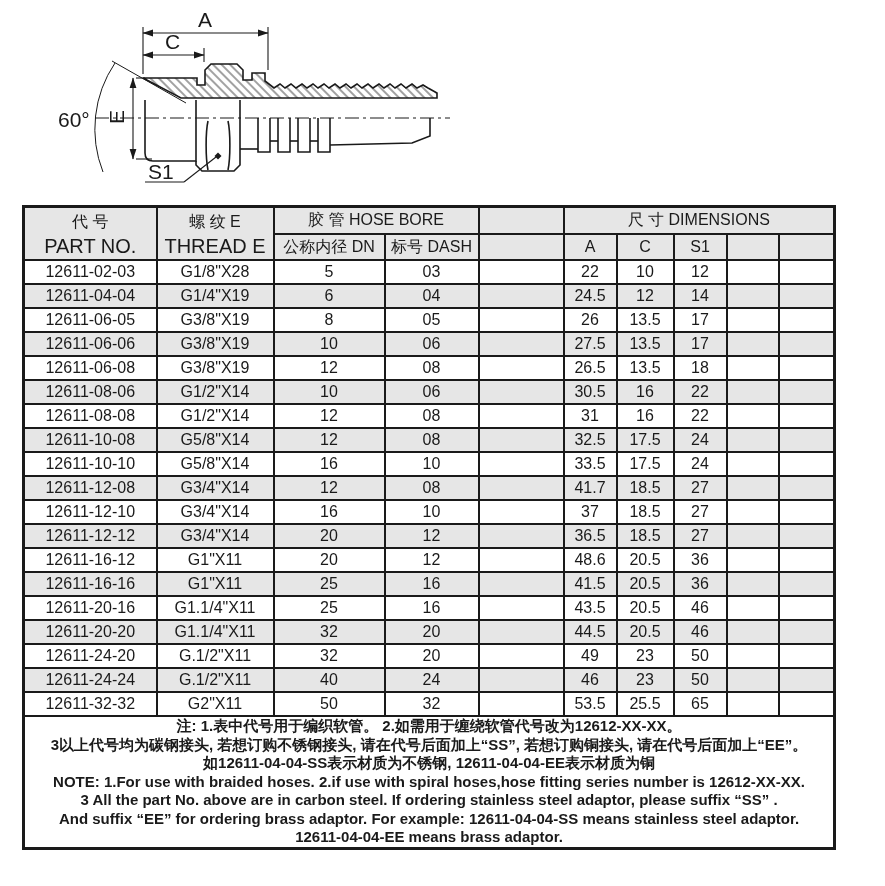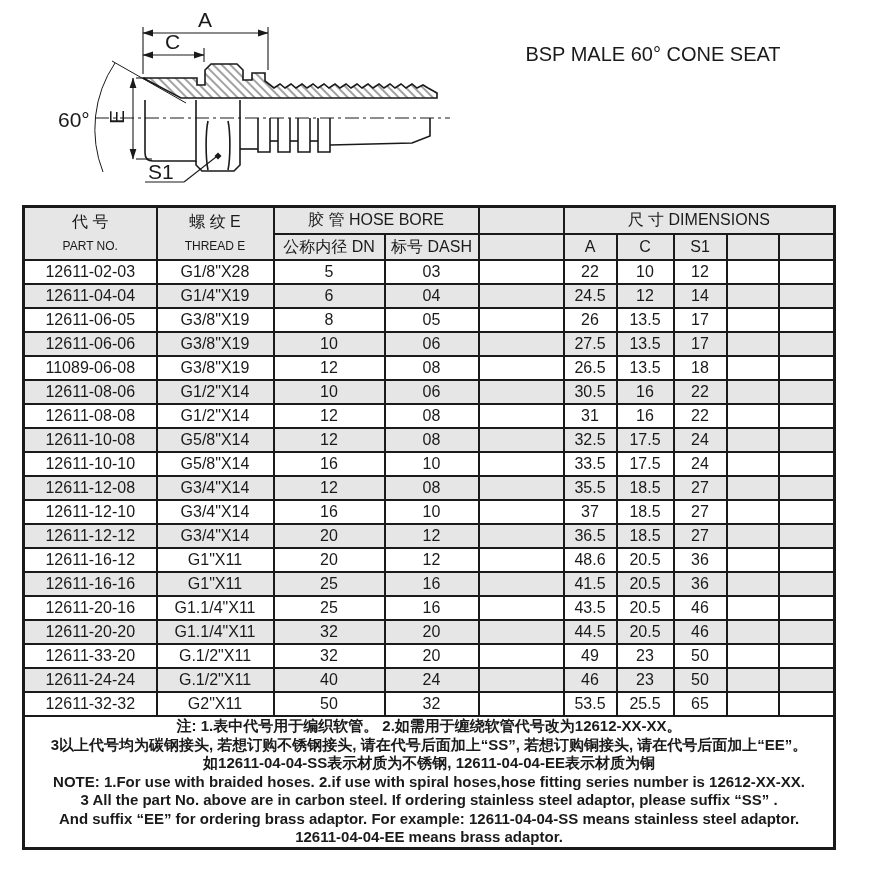--- a/index.html
+++ b/index.html
@@ -15,21 +15,21 @@
   .titleblock .en{font-size:20px;margin-top:9px;}
   
   table.spec{position:absolute;left:22px;top:205px;width:811px;table-layout:fixed;
              border-collapse:collapse;border:3px solid #1a1a1a;padding-left:12px;}
   table.spec td{border:2px solid #1a1a1a;text-align:center;vertical-align:middle;
                 padding:0;font-size:16px;white-space:nowrap;overflow:hidden;}
   thead td{background:#e6e6e6;}
   tr.hdr1 td{height:25px;}
   tr.hdr2 td{height:24px;}
   .hcell .l1{font-size:16px;line-height:24px;}
-  .hcell .l2{font-size:12px;line-height:24px;}
+  .hcell .l2{font-size:20px;line-height:24px;}
   tbody td{height:22px;}
   tbody tr.shade td{background:#e6e6e6;}
   td.notes-cell{background:#fff;text-align:left;vertical-align:top;
                 padding:4px 8px 0 8px;height:126px;font-weight:bold;}
   .note-line{font-size:15px;line-height:18.5px;white-space:nowrap;}
 </style>
 </head>
 <body>
 
 <div class="page">
@@ -97,21 +97,20 @@
     <text x="58" y="127" font-size="21">60°</text>
 
     <g stroke="#1a1a1a" stroke-width="1.1">
       <line x1="145" y1="182" x2="184" y2="182"></line>
       <line x1="184" y1="182" x2="216" y2="157"></line>
     </g>
     <text x="148" y="179" font-size="21">S1</text>
   </svg>
 
   <div class="titleblock">
-    <div class="en">BSP MALE 60° CONE SEAT</div>
   </div>
 
   <table class="spec">
     <colgroup>
       <col style="width:133px">
         <col style="width:117px">
         <col style="width:111px">
       <col style="width:94px">
         <col style="width:85px">
         <col style="width:53px">
@@ -188,21 +187,21 @@
           <td>10</td>
           <td>06</td>
           <td></td>
           <td>27.5</td>
           <td>13.5</td>
           <td>17</td>
           <td></td>
           <td></td>
         </tr>
         <tr>
-          <td>11089-06-08</td>
+          <td>12611-06-08</td>
           <td>G3/8"X19</td>
           <td>12</td>
           <td>08</td>
           <td></td>
           <td>26.5</td>
           <td>13.5</td>
           <td>18</td>
           <td></td>
           <td></td>
         </tr>
@@ -253,21 +252,21 @@
           <td>24</td>
           <td></td>
           <td></td>
         </tr>
         <tr class="shade">
           <td>12611-12-08</td>
           <td>G3/4"X14</td>
           <td>12</td>
           <td>08</td>
           <td></td>
-          <td>35.5</td>
+          <td>41.7</td>
           <td>18.5</td>
           <td>27</td>
           <td></td>
           <td></td>
         </tr>
         <tr>
           <td>12611-12-10</td>
           <td>G3/4"X14</td>
           <td>16</td>
           <td>10</td>
@@ -332,21 +331,21 @@
           <td>32</td>
           <td>20</td>
           <td></td>
           <td>44.5</td>
           <td>20.5</td>
           <td>46</td>
           <td></td>
           <td></td>
         </tr>
         <tr>
-          <td>12611-33-20</td>
+          <td>12611-24-20</td>
           <td>G.1/2"X11</td>
           <td>32</td>
           <td>20</td>
           <td></td>
           <td>49</td>
           <td>23</td>
           <td>50</td>
           <td></td>
           <td></td>
         </tr>

